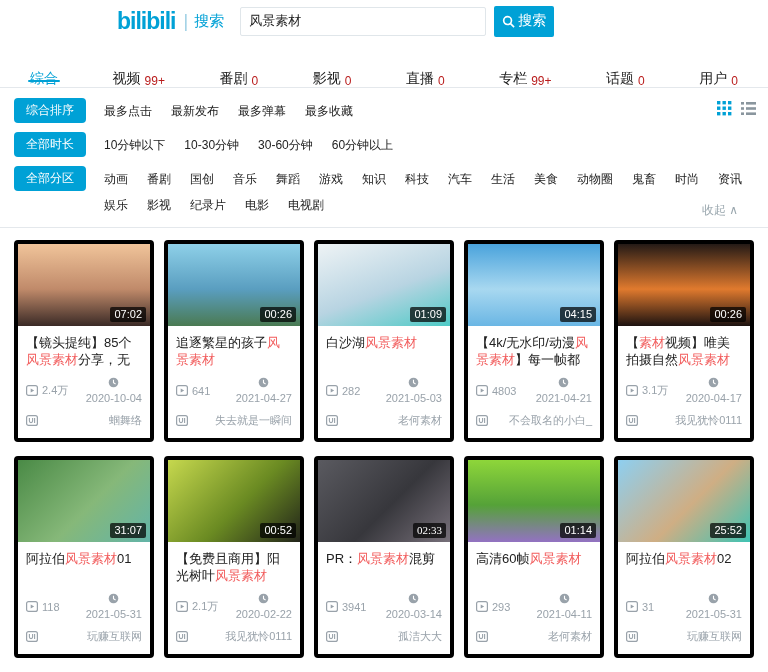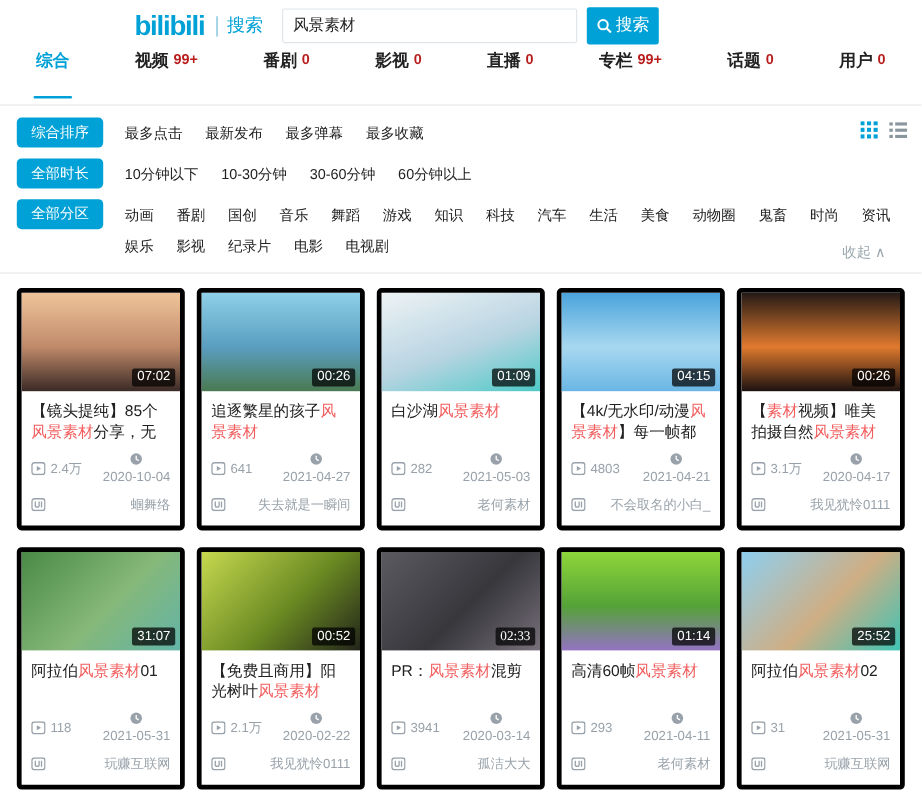--- a/index.html
+++ b/index.html
@@ -1,34 +1,34 @@
 <!DOCTYPE html>
 <html><head>
 <meta charset="utf-8">
 <style>
   * { margin:0; padding:0; box-sizing:border-box; }
   html,body { width:768px; height:672px; overflow:hidden; background:#fff;
     font-family:"Liberation Sans","DejaVu Sans",sans-serif; color:#212121; }
 
   
-  .header { height:42px; display:flex; align-items:center; padding-left:112px; }
+  .header { height:42px; display:flex; align-items:center; padding-left:78px;margin-left:39px; }
   .logo { font-size:23px; font-weight:bold; color:#00a1d6; letter-spacing:-1px; cursor:pointer; }
   .logo-sep { color:#9ccfe4; font-size:18px; margin:0 6px 0 8px; }
   .logo-suffix { color:#00a1d6; font-size:15px; }
   .search-box { margin-left:16px; width:246px; height:29px; border:1px solid #e0e6ea;
     border-radius:2px; padding:0 8px; font-size:13px; color:#212121; outline:none; }
   .search-btn { margin-left:8px; width:60px; height:31px; background:#00a1d6; border:none;
     border-radius:2px; color:#fff; font-size:14px; display:flex; align-items:center;
     justify-content:center; gap:3px; cursor:pointer; }
 
   
   .tabs { height:46px; display:flex; justify-content:space-between; align-items:center;
     padding:0 30px; border-bottom:1px solid #e4e8ec; }
   .tab { position:relative; font-size:14px; color:#222; cursor:pointer; height:46px;
-    display:flex; align-items:flex-start;font-weight:bold; }
+    display:flex; align-items:flex-end; }
   .tab .count { font-size:12px; color:#b91c1c; margin-left:4px; }
   .tab.active { color:#00a1d6; }
   .tab.active::after { content:""; position:absolute; left:-2px; right:-2px; bottom:6px;
     height:2px; background:#00a1d6; border-radius:1px; }
 
   
   .filters { position:relative; padding:10px 14px 4px; }
   .filter-row { display:flex; align-items:flex-start; margin-bottom:9px; }
   .filter-badge { flex:none; background:#00a1d6; color:#fff; font-size:12px;
     padding:4px 12px; border-radius:4px; cursor:pointer; }

